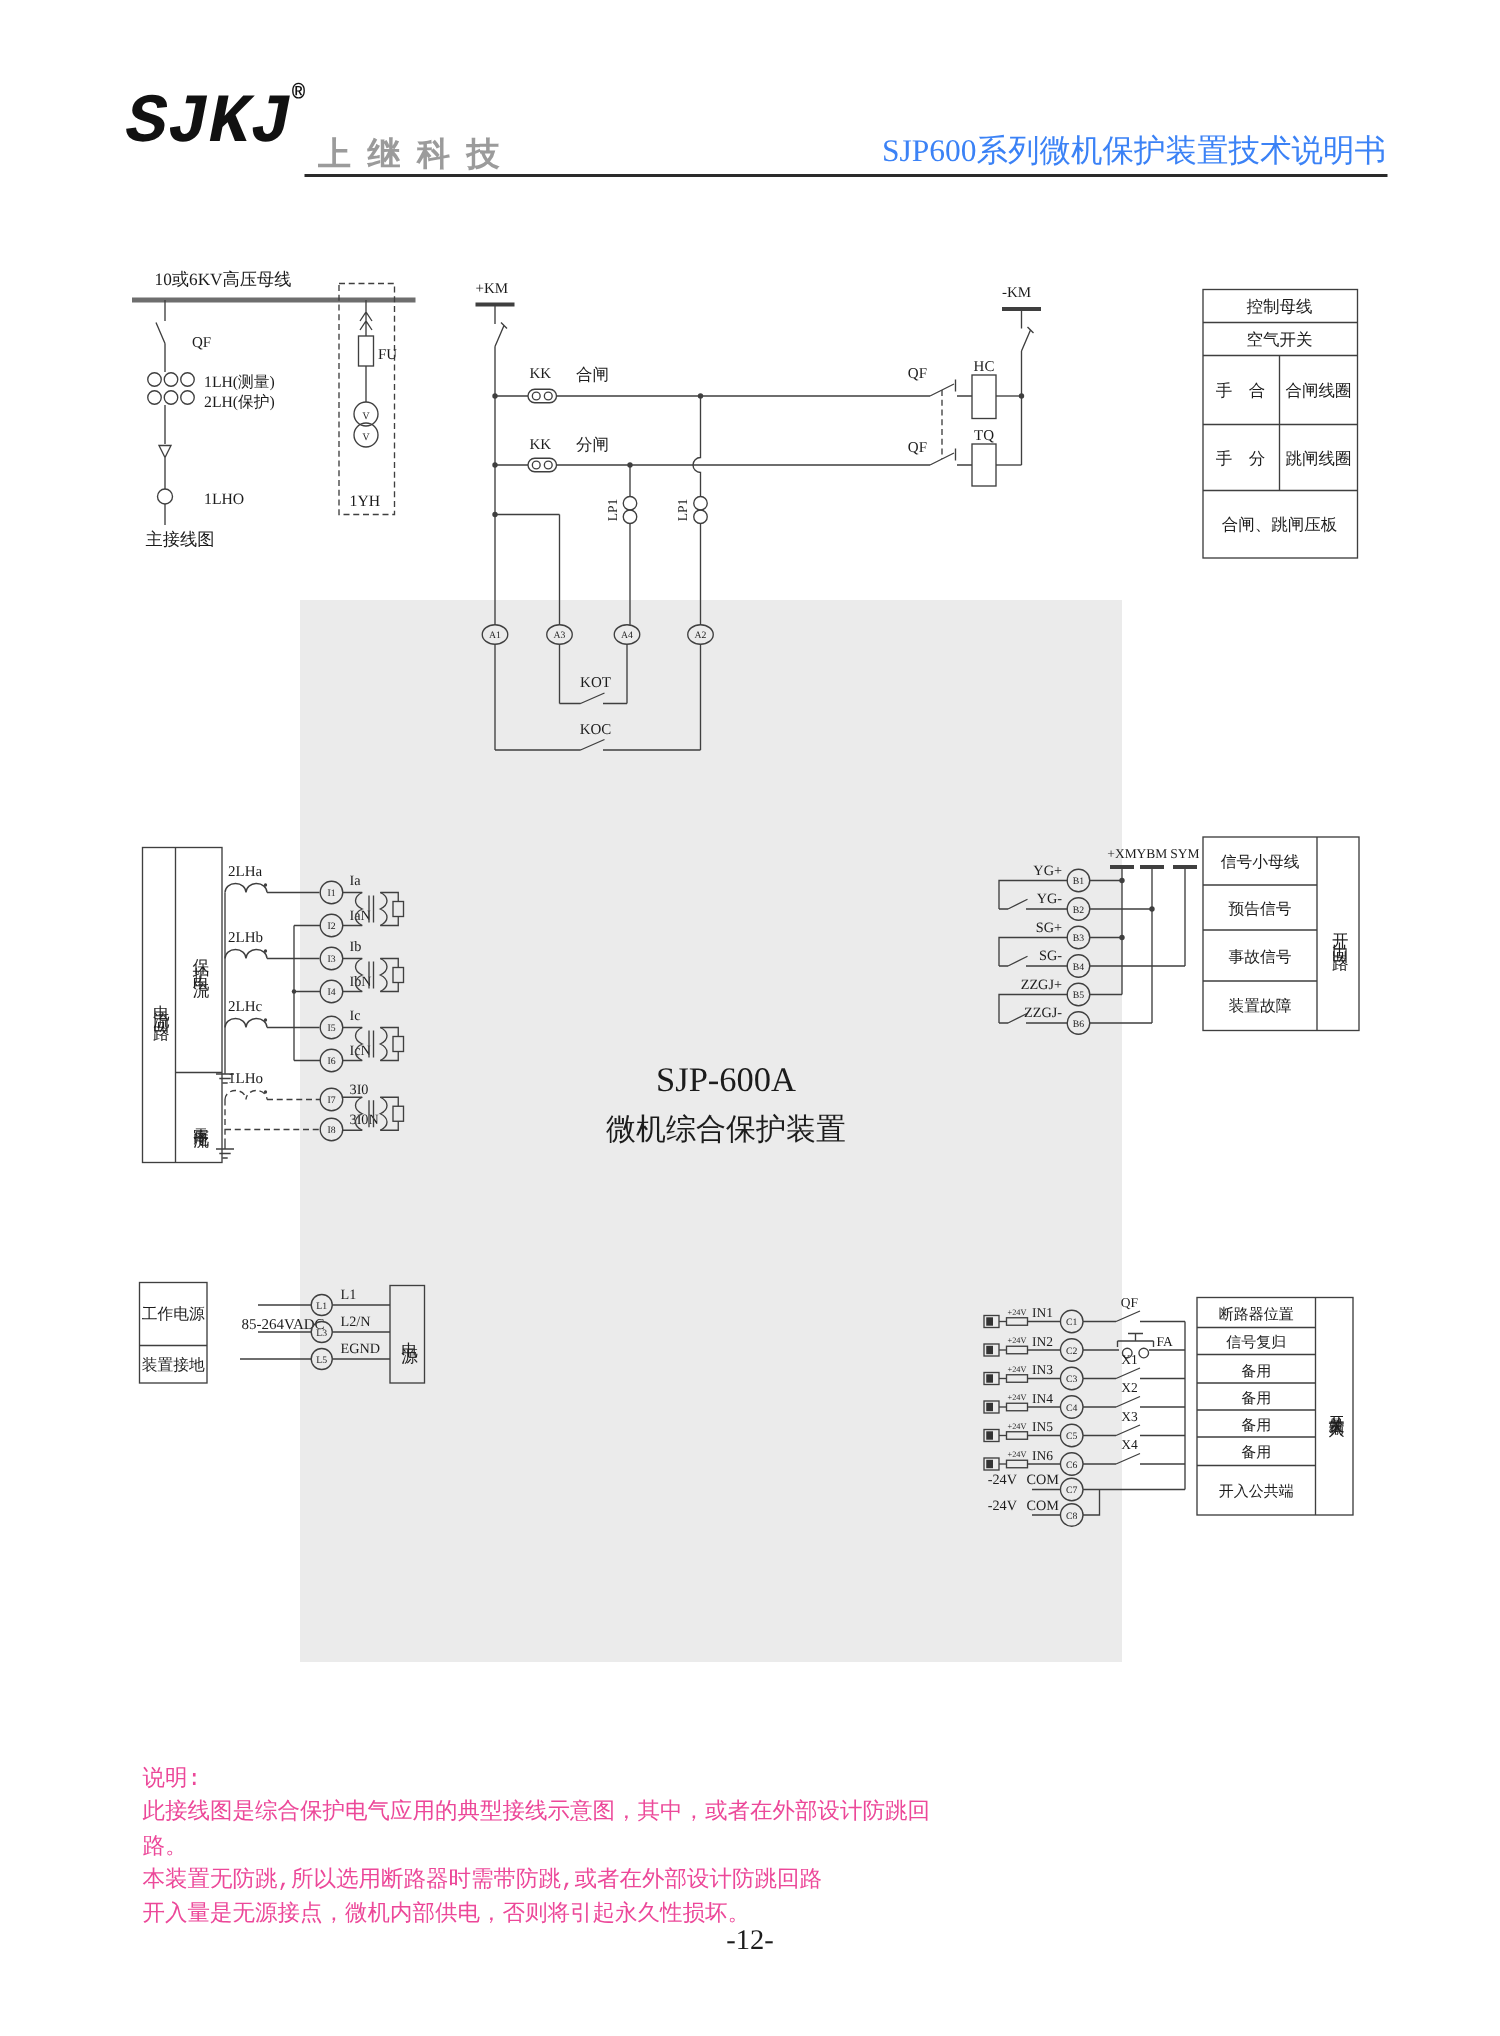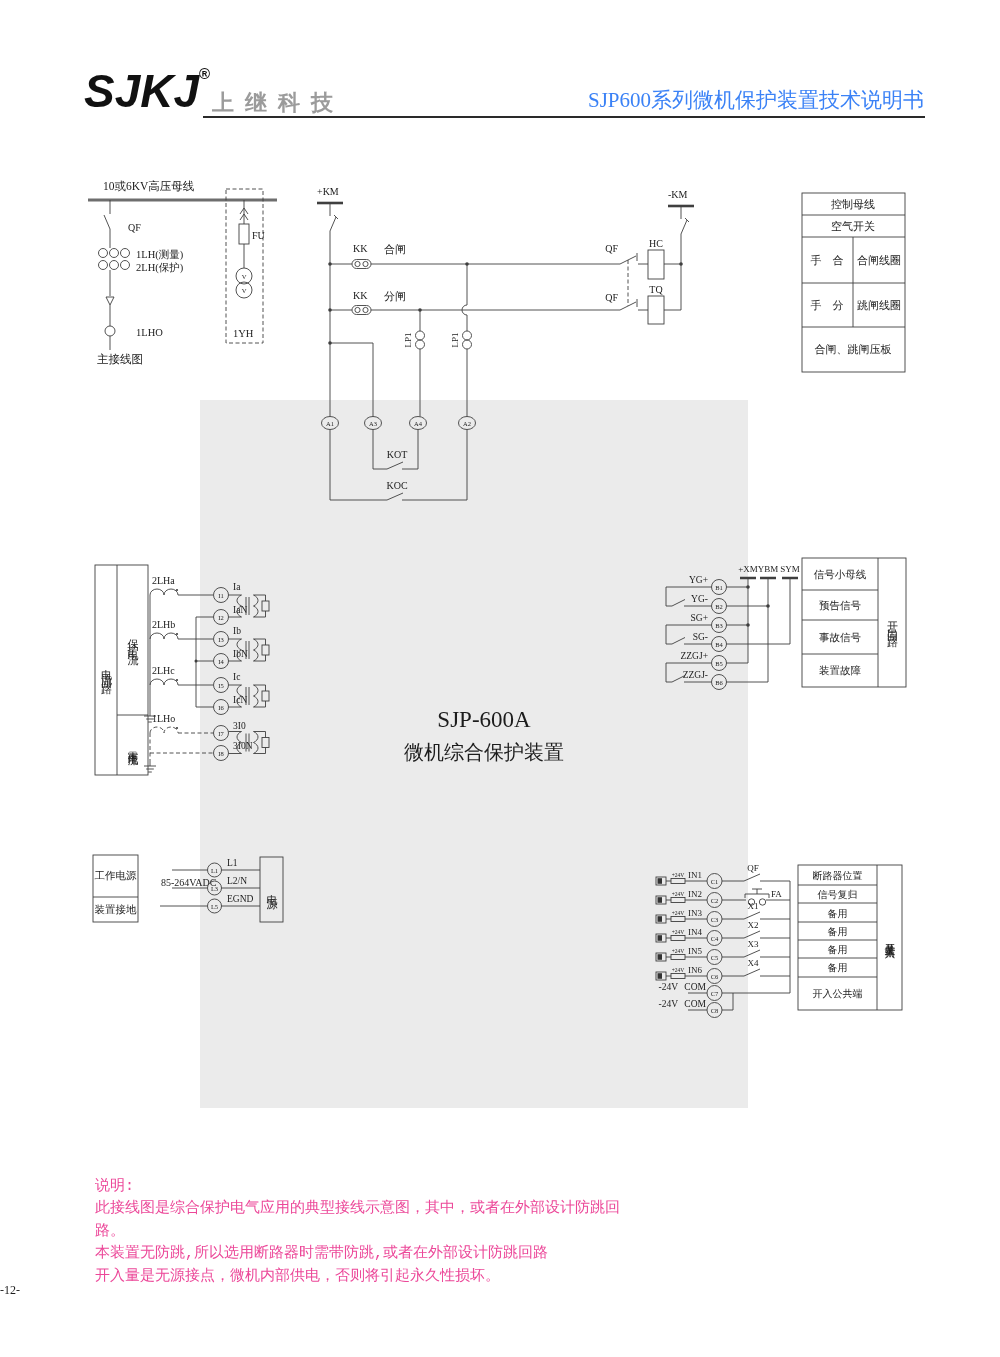--- a/index.html
+++ b/index.html
@@ -1,19 +1,19 @@
 <!DOCTYPE html>
 <html><head>
 <meta charset="utf-8">
 <style>
   html,body{margin:0;padding:0;background:#fff;}
   #page{position:relative;width:1000px;height:1357px;background:#fff;overflow:hidden;
         font-family:"Liberation Serif","DejaVu Serif",serif;color:#1c1c1c;}
   
-  #logo{position:absolute;left:84px;top:64px;font-family:Liberation Sans, sans-serif;
+  #logo{position:absolute;left:84px;top:54px;font-family:Liberation Mono, monospace;
         font-weight:900;font-style:italic;font-size:46px;letter-spacing:0px;color:#111;}
   #logo sup{font-size:15px;font-style:normal;vertical-align:28px;letter-spacing:0;}
   #company{position:absolute;left:212px;top:88px;font-size:22px;font-weight:bold;
         letter-spacing:11px;color:#9b9b9b;font-family:Liberation Serif, serif;}
   #doctitle{position:absolute;right:76px;top:86px;font-size:21px;color:#3b82f6;}
   #hrule{position:absolute;left:203px;top:116px;width:722px;height:2px;background:#2a2a2a;}
   
   svg{position:absolute;left:0;top:150px;}
   .w{stroke:#3f3f3f;stroke-width:0.9;fill:none;}
   .wd{stroke:#3f3f3f;stroke-width:0.9;fill:none;stroke-dasharray:4 2.5;}
@@ -27,21 +27,21 @@
   .mid{text-anchor:middle;}.end{text-anchor:end;}
   
   .vbox{position:absolute;display:flex;align-items:center;justify-content:center;}
   .vtext{writing-mode:vertical-rl;text-orientation:upright;font-size:11px;letter-spacing:5px;color:#1c1c1c;}
   .vtight{letter-spacing:1px;font-size:10.5px;}
   
   #notes{position:absolute;left:95px;top:1176px;width:540px;font-size:15px;line-height:22.4px;color:#ec4899;font-family:Liberation Mono, monospace;}
   #figbox{position:absolute;left:608px;top:1210px;width:332px;height:38px;
         border-top:1.6px solid #333;border-left:1.6px solid #333;
         font-size:17px;letter-spacing:1px;padding:9px 0 0 13px;box-sizing:border-box;}
-  #pageno{position:absolute;left:0;top:1283px;width:1000px;font-size:12px;}
+  #pageno{position:absolute;left:0;top:1283px;width:1000px;text-align:center;font-size:19px;}
 </style>
 </head>
 <body>
 
 <div id="page">
 
   <div id="logo"><span>SJKJ</span><sup>®</sup></div>
   <div id="company">上继科技</div>
   <div id="doctitle">SJP600系列微机保护装置技术说明书</div>
   <div id="hrule"></div>

